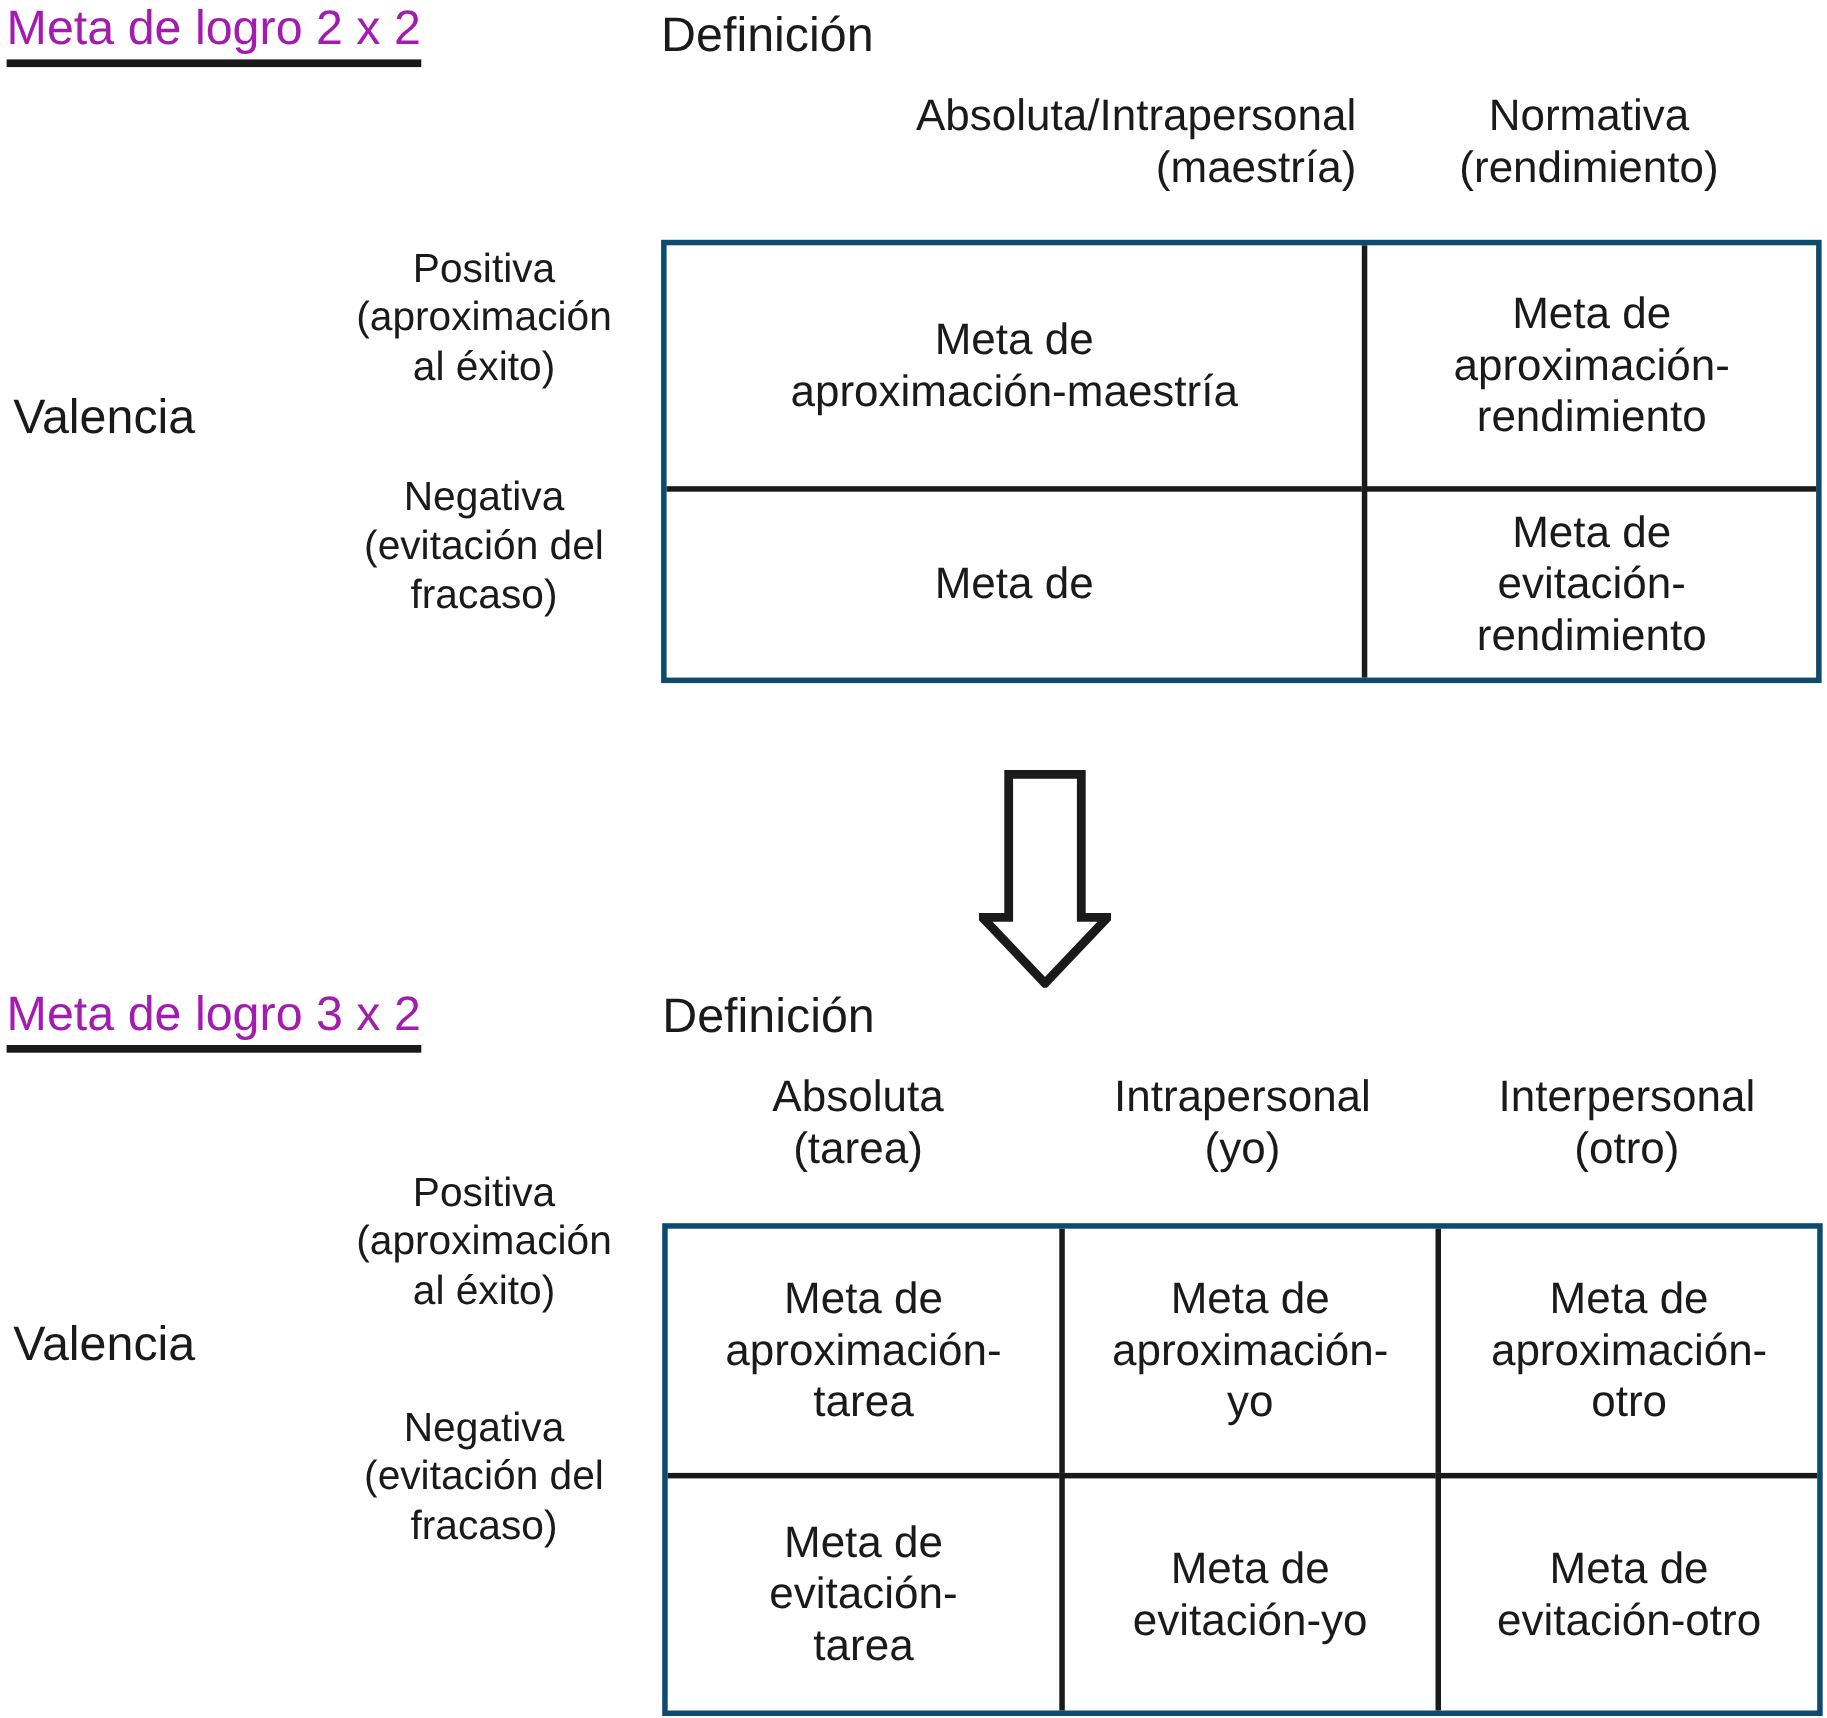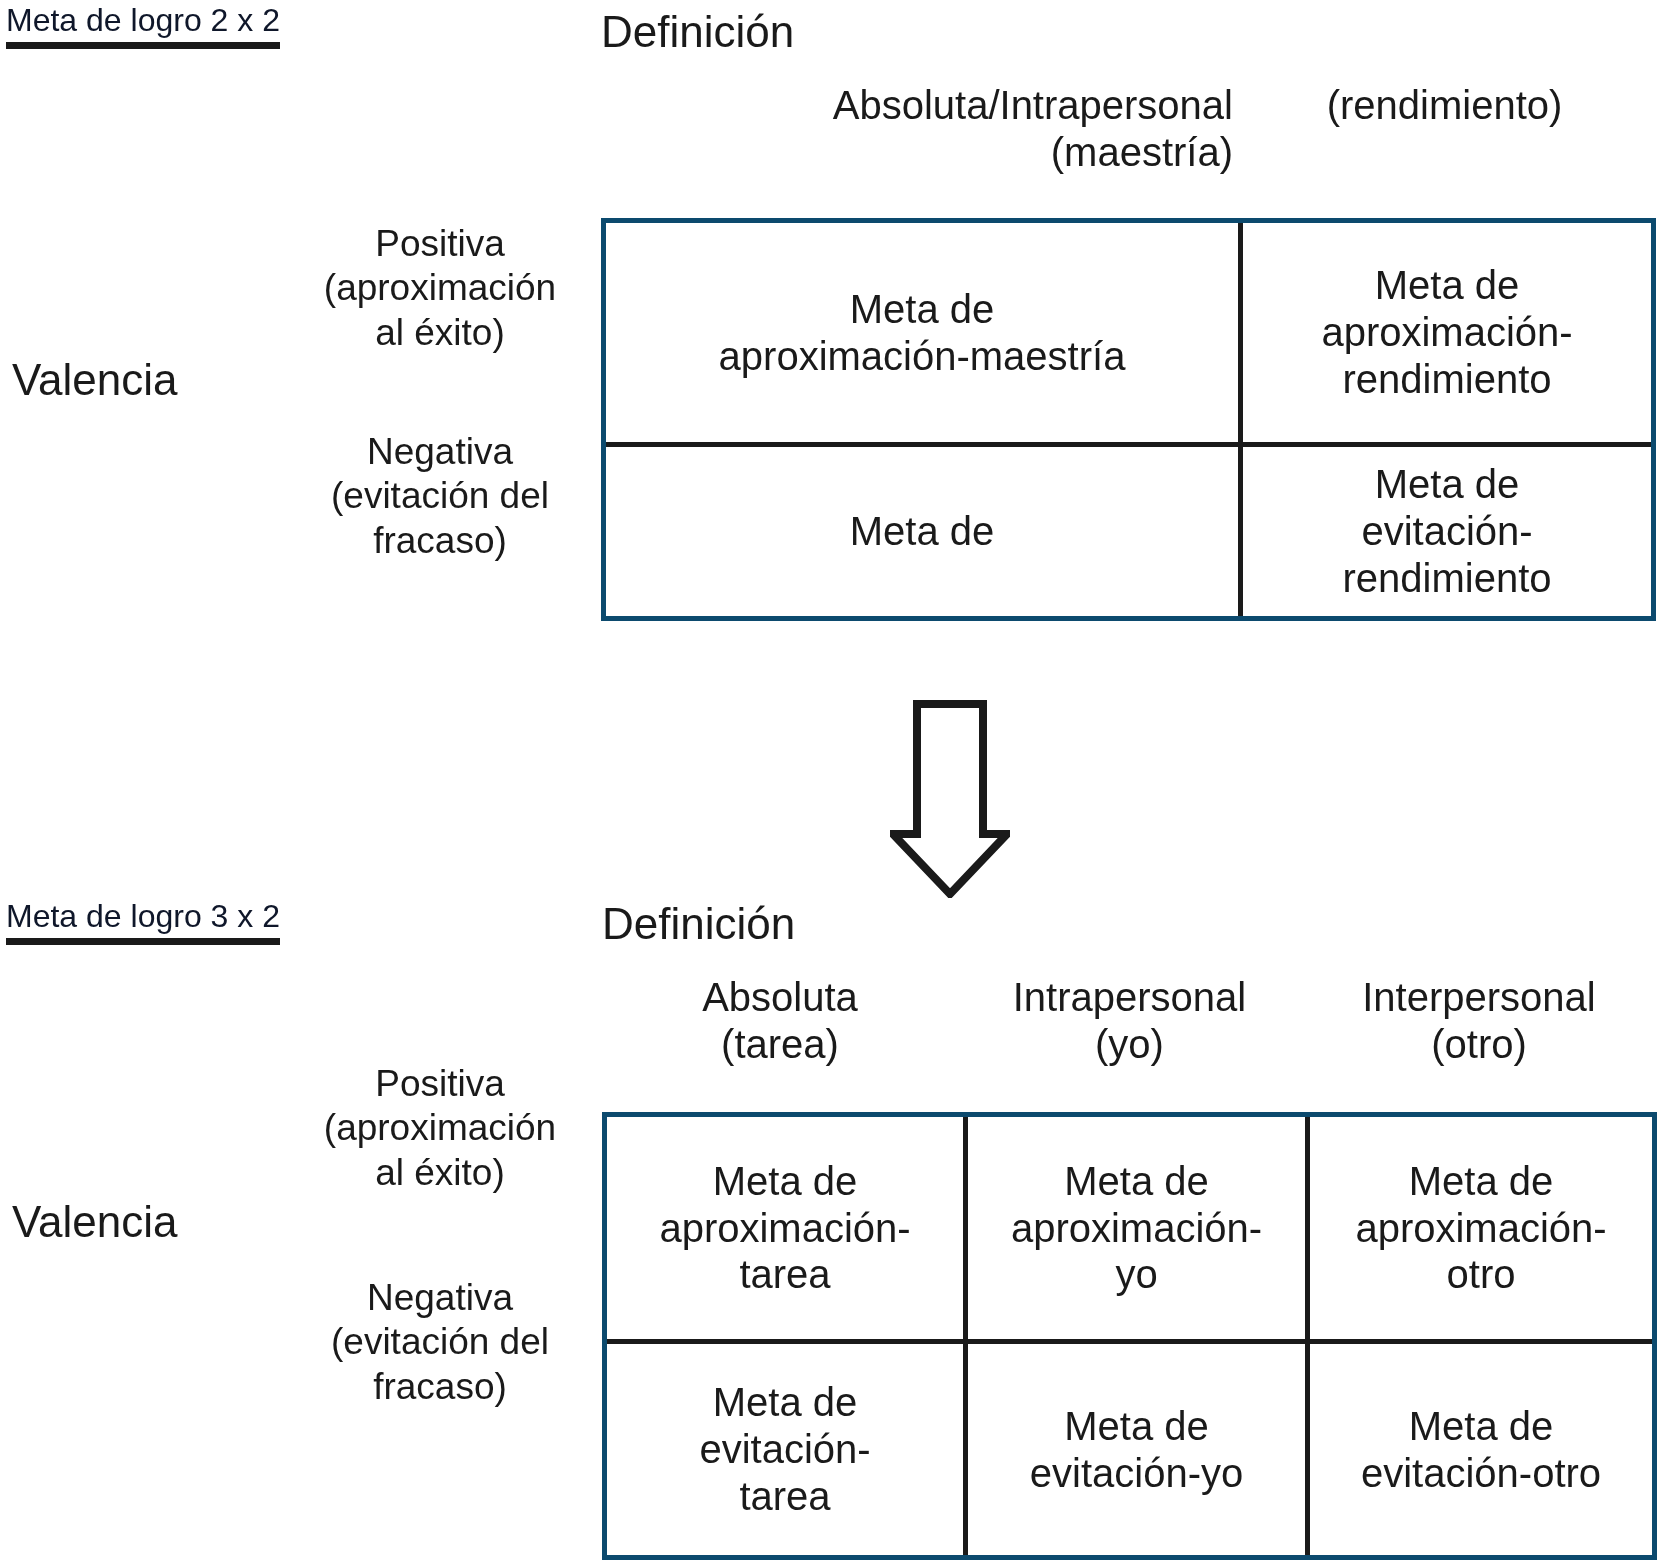--- a/index.html
+++ b/index.html
@@ -15,24 +15,24 @@
     font-family: "Liberation Sans", sans-serif;
     color: #1a1a1a;
     -webkit-font-smoothing: antialiased;
   }
 
   
   .abs { position: absolute; }
 
   
   .section-title {
-    font-size: 32px;
+    font-size: 44px;
     line-height: 1;
     white-space: nowrap;
-    color: #0f172a;
+    color: #a21caf;
     padding-bottom: 6px;
     border-bottom: 7px solid #1a1a1a;
     display: inline-block;
   }
 
   
   .def-header {
     font-size: 44px;
     line-height: 1;
     text-align: left;
@@ -108,20 +108,21 @@
 </div>
 
 <div class="abs def-header" style="left:601px; top:10px; width:1055px;">Definición</div>
 
 <div class="abs col-header" style="left:601px; top:82px; width:632px;text-align:right;">
   <div>Absoluta/Intrapersonal</div>
   <div>(maestría)</div>
 </div>
 
 <div class="abs col-header" style="left:1233px; top:82px; width:423px;">
+  <div>Normativa</div>
   <div>(rendimiento)</div>
 </div>
 
 <div class="abs axis-label" style="left:12px; top:358px;">Valencia</div>
 
 <div class="abs row-label" style="left:290px; top:222px; width:300px;">
   <div>Positiva</div>
   <div>(aproximación</div>
   <div>al éxito)</div>
 </div>

